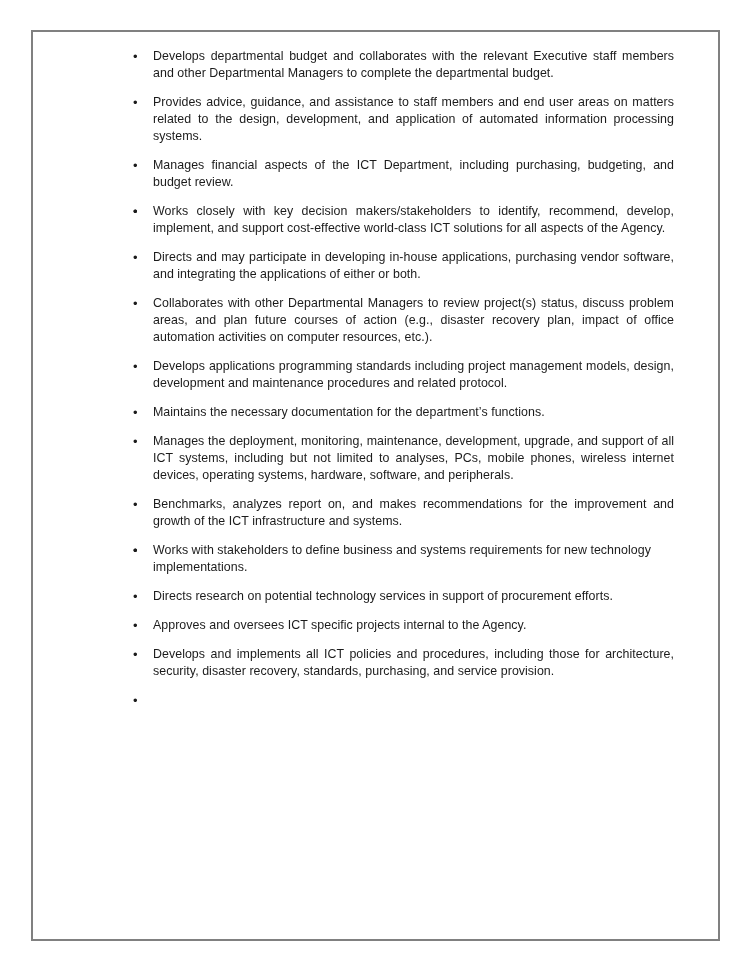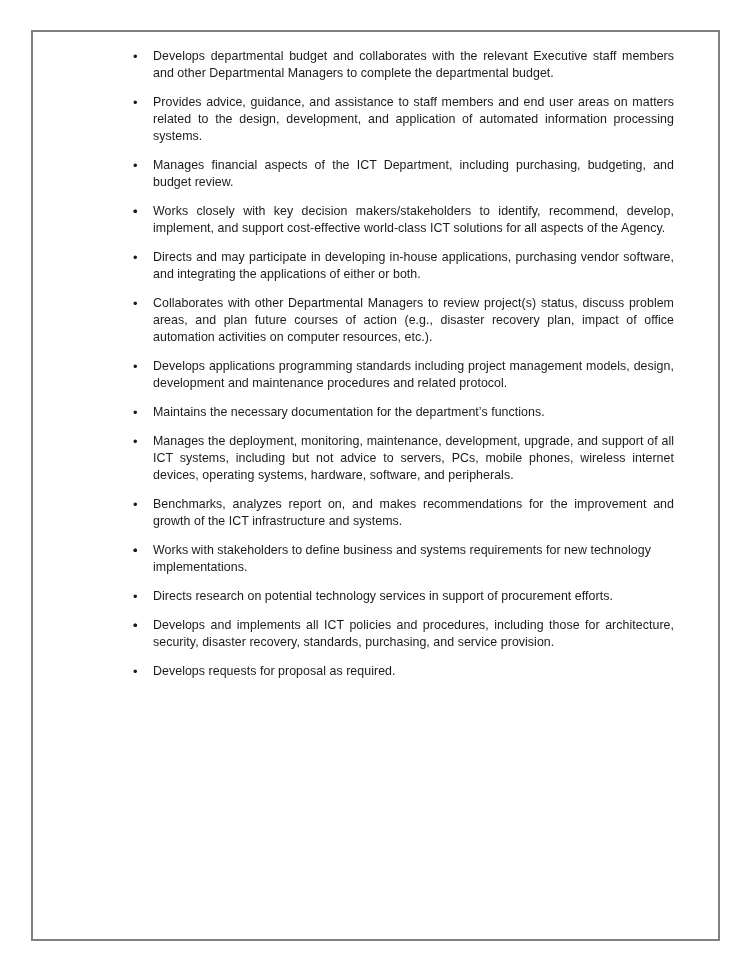--- a/index.html
+++ b/index.html
@@ -121,44 +121,44 @@
           <li class="bullet-item">
             <span class="bullet-marker">•</span>
             <span class="bullet-text">Develops applications programming standards including project management models, design, development and maintenance procedures and related protocol.</span>
           </li>
           <li class="bullet-item align-left">
             <span class="bullet-marker">•</span>
             <span class="bullet-text">Maintains the necessary documentation for the department’s functions.</span>
           </li>
           <li class="bullet-item">
             <span class="bullet-marker">•</span>
-            <span class="bullet-text">Manages the deployment, monitoring, maintenance, development, upgrade, and support of all ICT systems, including but not advice to servers, PCs, mobile phones, wireless internet devices, operating systems, hardware, software, and peripherals.</span>
+            <span class="bullet-text">Manages the deployment, monitoring, maintenance, development, upgrade, and support of all ICT systems, including but not limited to analyses, PCs, mobile phones, wireless internet devices, operating systems, hardware, software, and peripherals.</span>
           </li>
           <li class="bullet-item">
             <span class="bullet-marker">•</span>
             <span class="bullet-text">Benchmarks, analyzes report on, and makes recommendations for the improvement and growth of the ICT infrastructure and systems.</span>
           </li>
           <li class="bullet-item">
             <span class="bullet-marker">•</span>
           </li>
           <li class="bullet-item align-left">
             <span class="bullet-marker">•</span>
             <span class="bullet-text">Works with stakeholders to define business and systems requirements for new technology implementations.</span>
           </li>
           <li class="bullet-item align-left">
             <span class="bullet-marker">•</span>
             <span class="bullet-text">Directs research on potential technology services in support of procurement efforts.</span>
           </li>
           <li class="bullet-item align-left">
             <span class="bullet-marker">•</span>
+            <span class="bullet-text">Approves and oversees ICT specific projects internal to the Agency.</span>
           </li>
           <li class="bullet-item">
             <span class="bullet-marker">•</span>
             <span class="bullet-text">Develops and implements all ICT policies and procedures, including those for architecture, security, disaster recovery, standards, purchasing, and service provision.</span>
           </li>
           <li class="bullet-item align-left">
             <span class="bullet-marker">•</span>
-            <span class="bullet-text">Develops requests for proposal as required.</span>
           </li>
         </ul>
     </div>
   </div>
 </div>
 
 </body></html>

